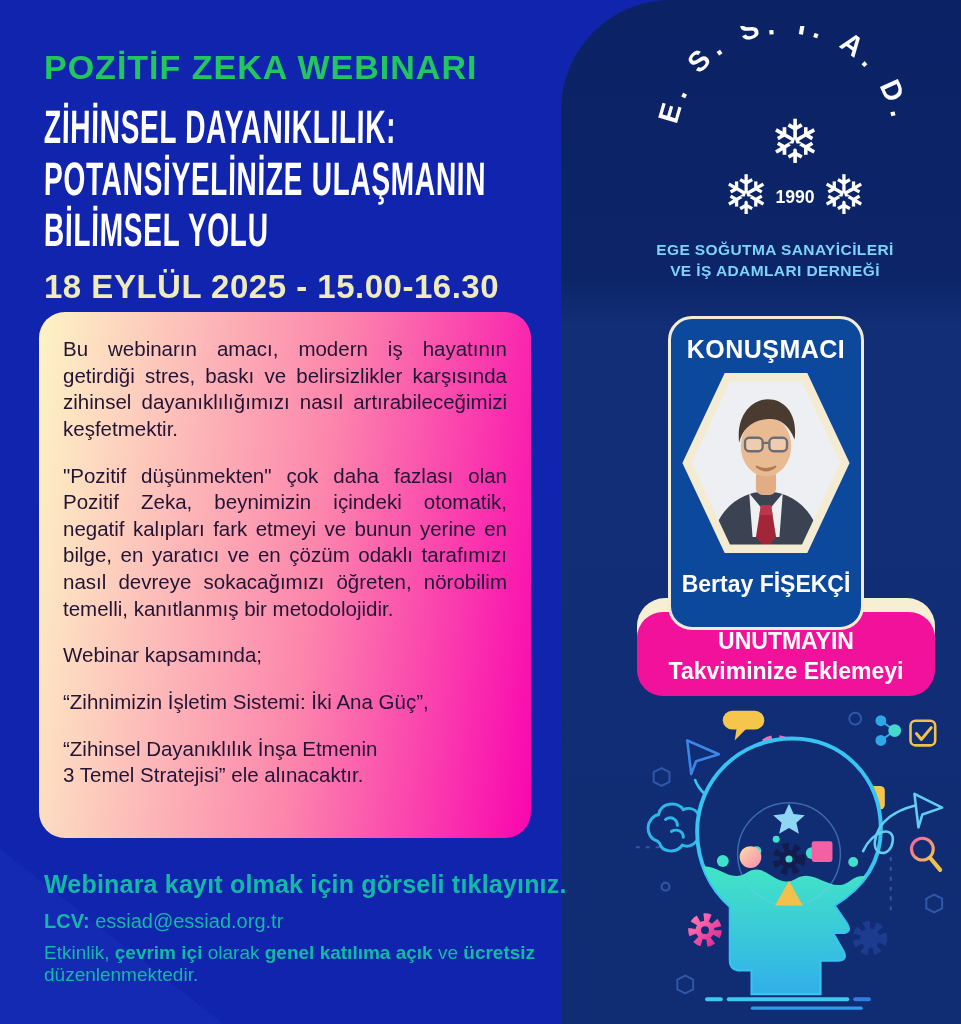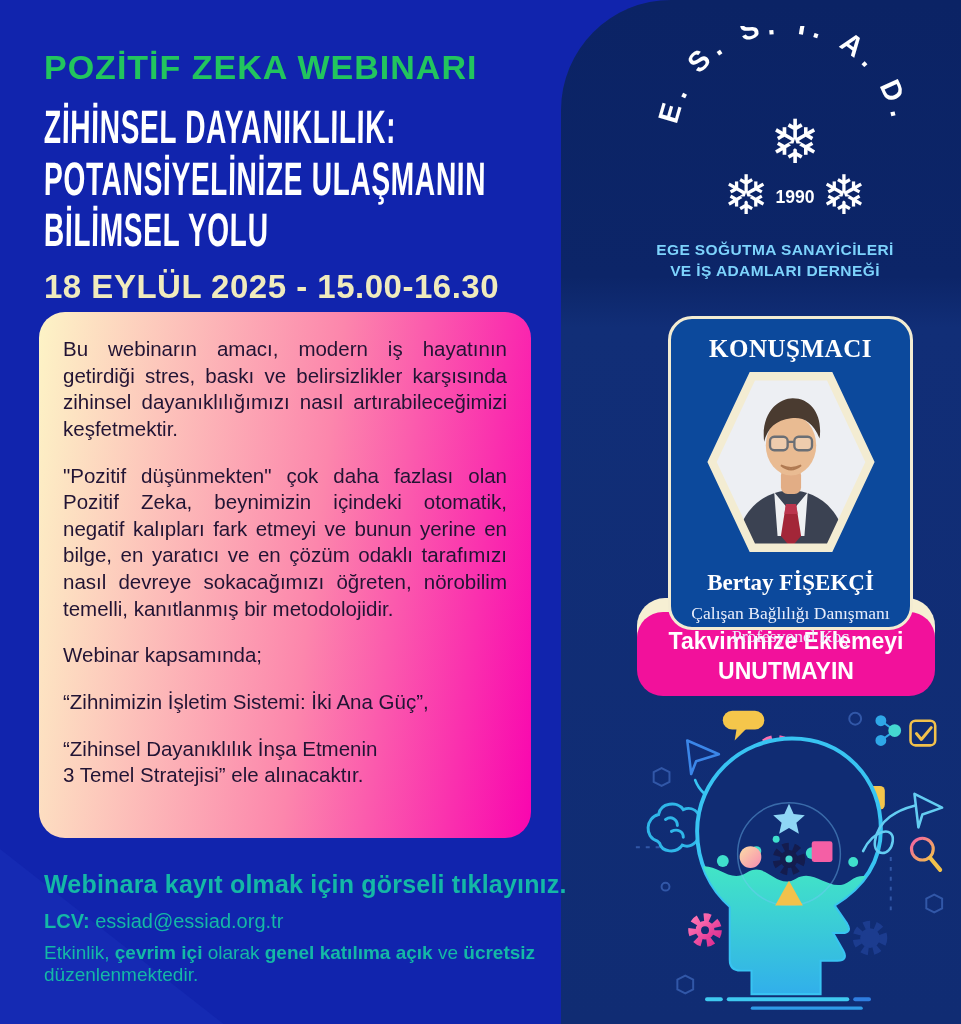--- a/index.html
+++ b/index.html
@@ -53,23 +53,23 @@
   .lcv b{font-weight:800;}
   .note{font-size:19px;margin-top:9px;}
   
   .logo{position:absolute;left:645px;top:26px;width:300px;height:210px;}
   .org{
     position:absolute;left:610px;top:240px;width:330px;text-align:center;
     color:#7dd3fc;font-size:15.5px;font-weight:800;letter-spacing:.4px;line-height:1.35;
   }
   
   .speaker-card{
-    position:absolute;left:668px;top:316px;width:245px;height:314px;
+    position:absolute;left:668px;top:316px;width:196px;height:314px;
     box-sizing:border-box;background:#0c499c;border:3px solid #f3ecd2;
-    border-radius:24px;text-align:center;z-index:3;color:#fff;font-family:Liberation Serif, serif;
+    border-radius:24px;text-align:center;z-index:3;color:#fff;
   }
   .speaker-label{margin-top:16px;font-size:25px;font-weight:800;letter-spacing:.5px;}
   .hex-photo{margin-top:8px;}
   .speaker-name{font-size:23px;font-weight:800;margin-top:13px;}
   .speaker-role{font-size:17.5px;color:#eaeefb;line-height:1.3;margin-top:6px;white-space:nowrap;}
   
   .ribbon-back{
     position:absolute;left:637px;top:598px;width:298px;height:62px;
     background:#f6efd3;border-radius:28px;z-index:1;
   }
@@ -130,22 +130,22 @@
     </g>
     <text x="150" y="181" font-size="18" font-weight="bold" fill="#ffffff" text-anchor="middle">1990</text>
   </svg>
   <div class="org">
     <span>EGE SOĞUTMA SANAYİCİLERİ</span><br>
     <span>VE İŞ ADAMLARI DERNEĞİ</span>
   </div>
 
   <div class="ribbon-back"></div>
   <div class="reminder">
+    <span>UNUTMAYIN</span>
     <span>Takviminize Eklemeyi</span>
-    <span>UNUTMAYIN</span>
   </div>
 
   <div class="speaker-card">
     <div class="speaker-label">KONUŞMACI</div>
     <svg class="hex-photo" width="168" height="182" viewBox="0 0 100 108" aria-hidden="true">
       <defs>
           <clipPath id="hexClip">
             <polygon points="27,3 73,3 97,54 73,105 27,105 3,54"></polygon>
           </clipPath>
         </defs>
@@ -159,24 +159,20 @@
         <ellipse cx="50" cy="44" rx="15" ry="18" fill="#e9bb92"></ellipse>
         <path d="M34 42 C32 24 43 16 51 16 C62 16 69 26 67 40 C63 30 57 27 50 28 C41 29 36 34 34 42 Z" fill="#4a3b30"></path>
         <rect x="37.5" y="39" width="10.5" height="8" rx="2.5" fill="rgba(255,255,255,.25)" stroke="#6b6f75" stroke-width="1.4"></rect>
         <rect x="52" y="39" width="10.5" height="8" rx="2.5" fill="rgba(255,255,255,.25)" stroke="#6b6f75" stroke-width="1.4"></rect>
         <line x1="48" y1="42" x2="52" y2="42" stroke="#6b6f75" stroke-width="1.4"></line>
         <path d="M44 56 Q50 61 56 56 Q50 59 44 56 Z" fill="#ffffff" stroke="#b07a52" stroke-width="1"></path>
       </g>
       <polygon points="27,3 73,3 97,54 73,105 27,105 3,54" fill="none" stroke="#f3ecd2" stroke-width="5"></polygon>
     </svg>
     <div class="speaker-name">Bertay FİŞEKÇİ</div>
-    <div class="speaker-role">
-      <span>Çalışan Bağlılığı Danışmanı</span><br>
-      <span>Profesyonel Koç</span>
-    </div>
   </div>
 
   <svg class="illustration" width="326" height="318" viewBox="0 0 330 320" aria-hidden="true">
     <defs>
       <linearGradient id="tealGrad" x1="0" y1="0" x2="0" y2="1">
         <stop offset="0" stop-color="#42e5c6"></stop>
           <stop offset="1" stop-color="#2fa9ef"></stop>
       </linearGradient>
       <linearGradient id="pinkGrad" x1="0" y1="0" x2="1" y2="1">
         <stop offset="0" stop-color="#ff74b2"></stop>

